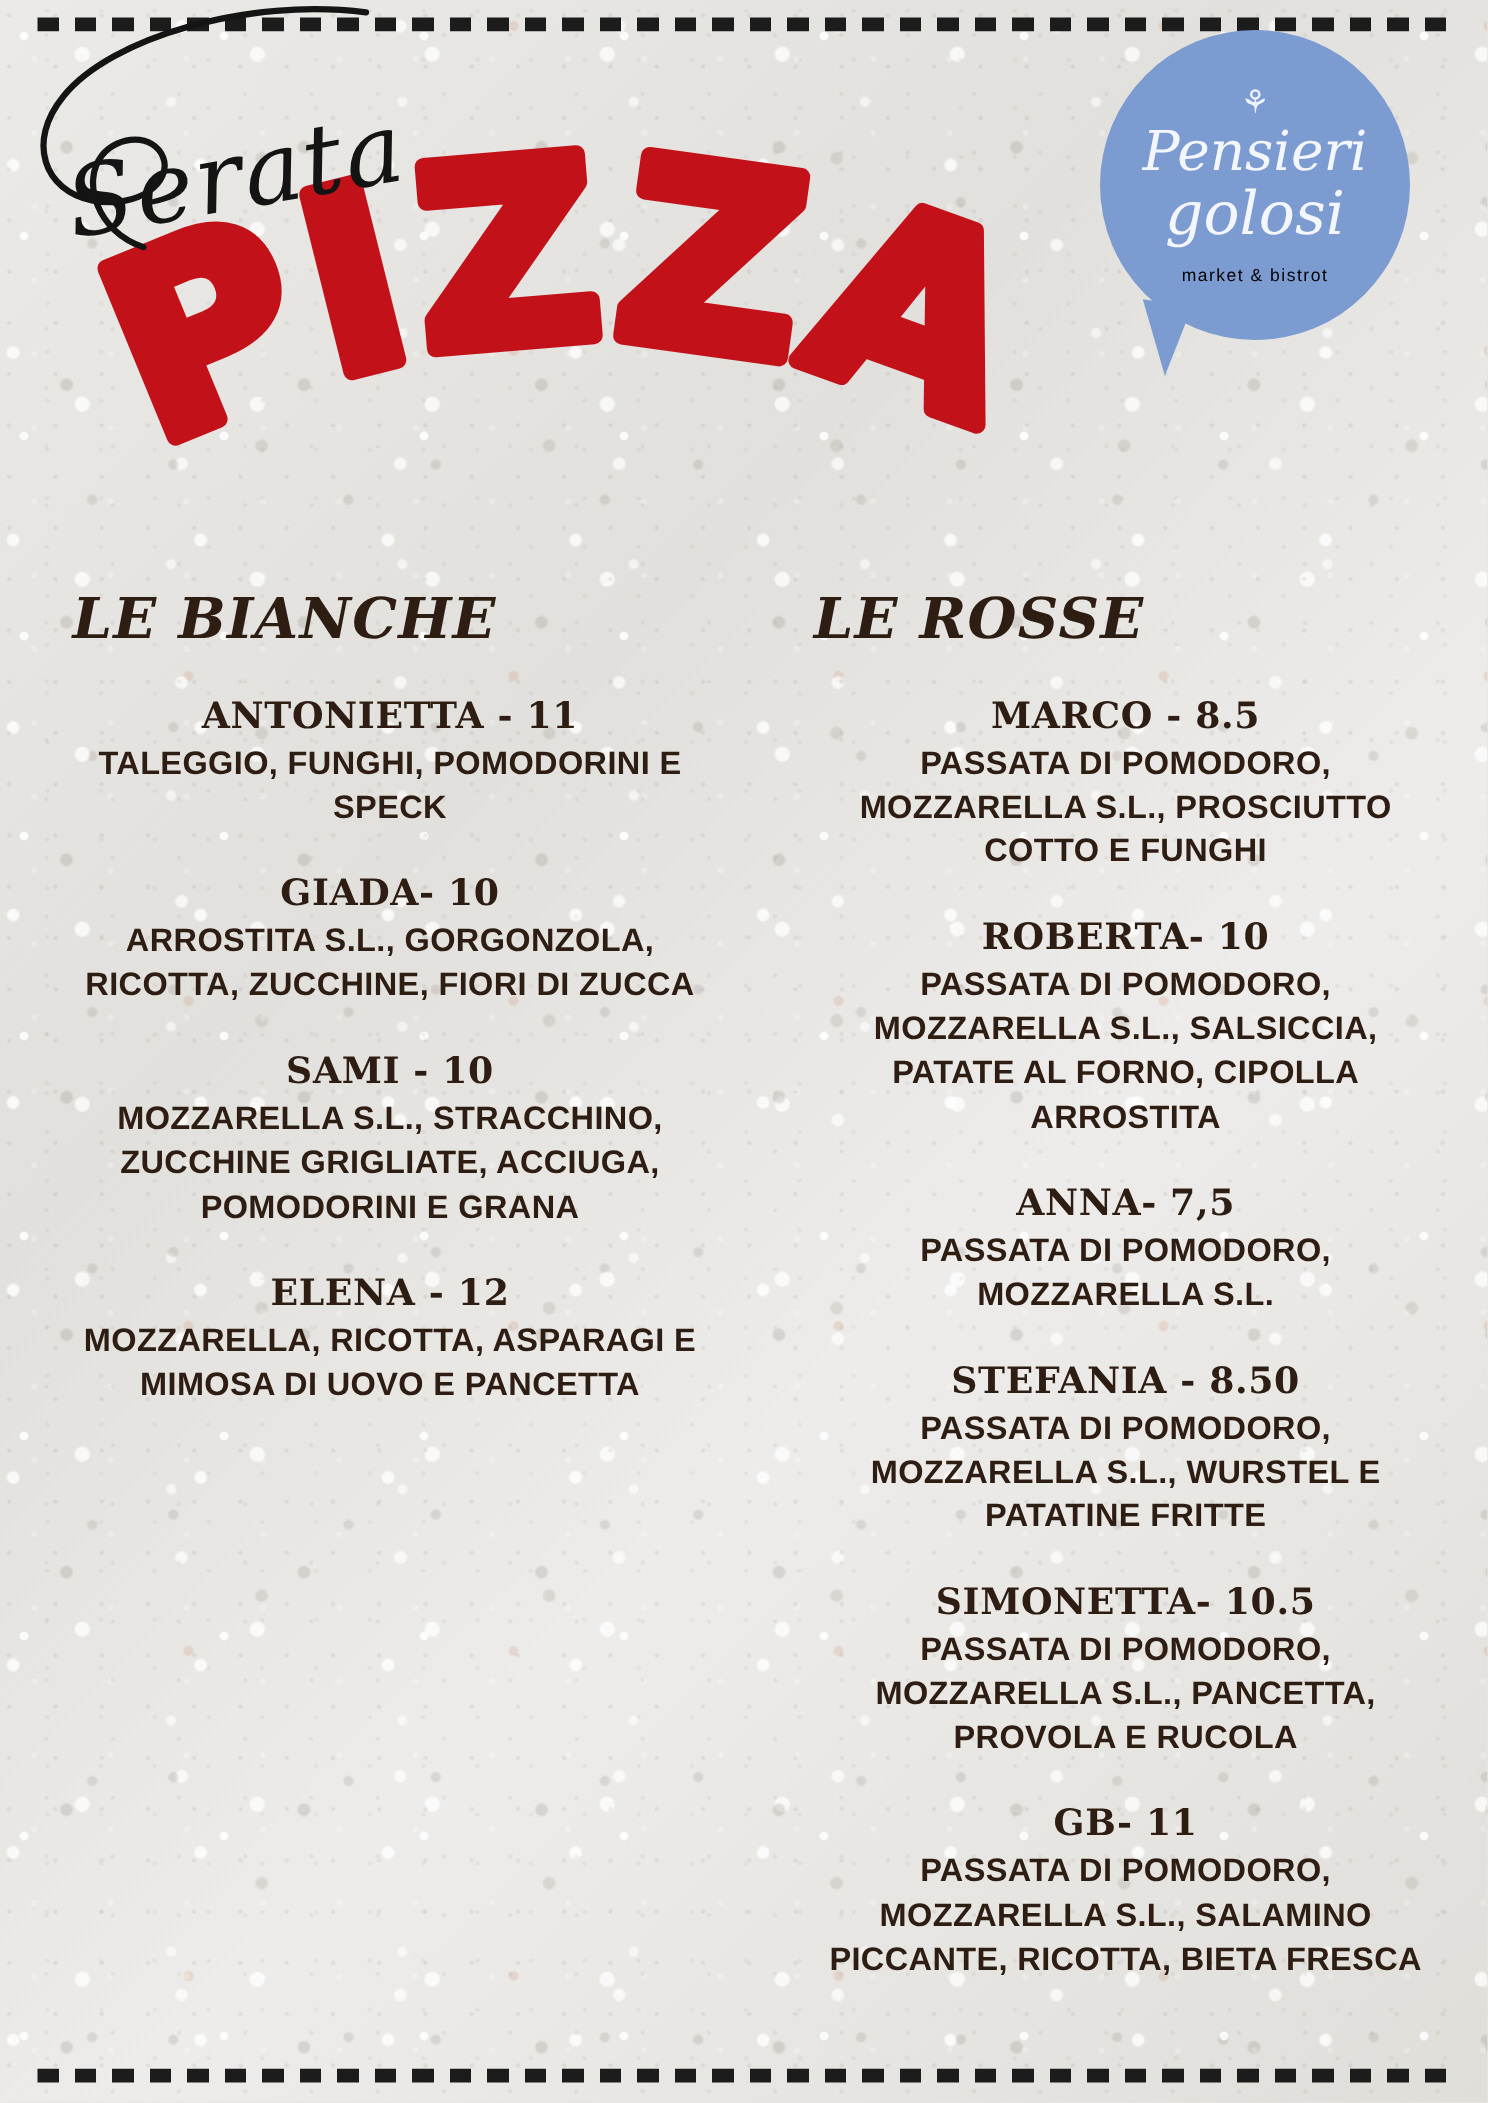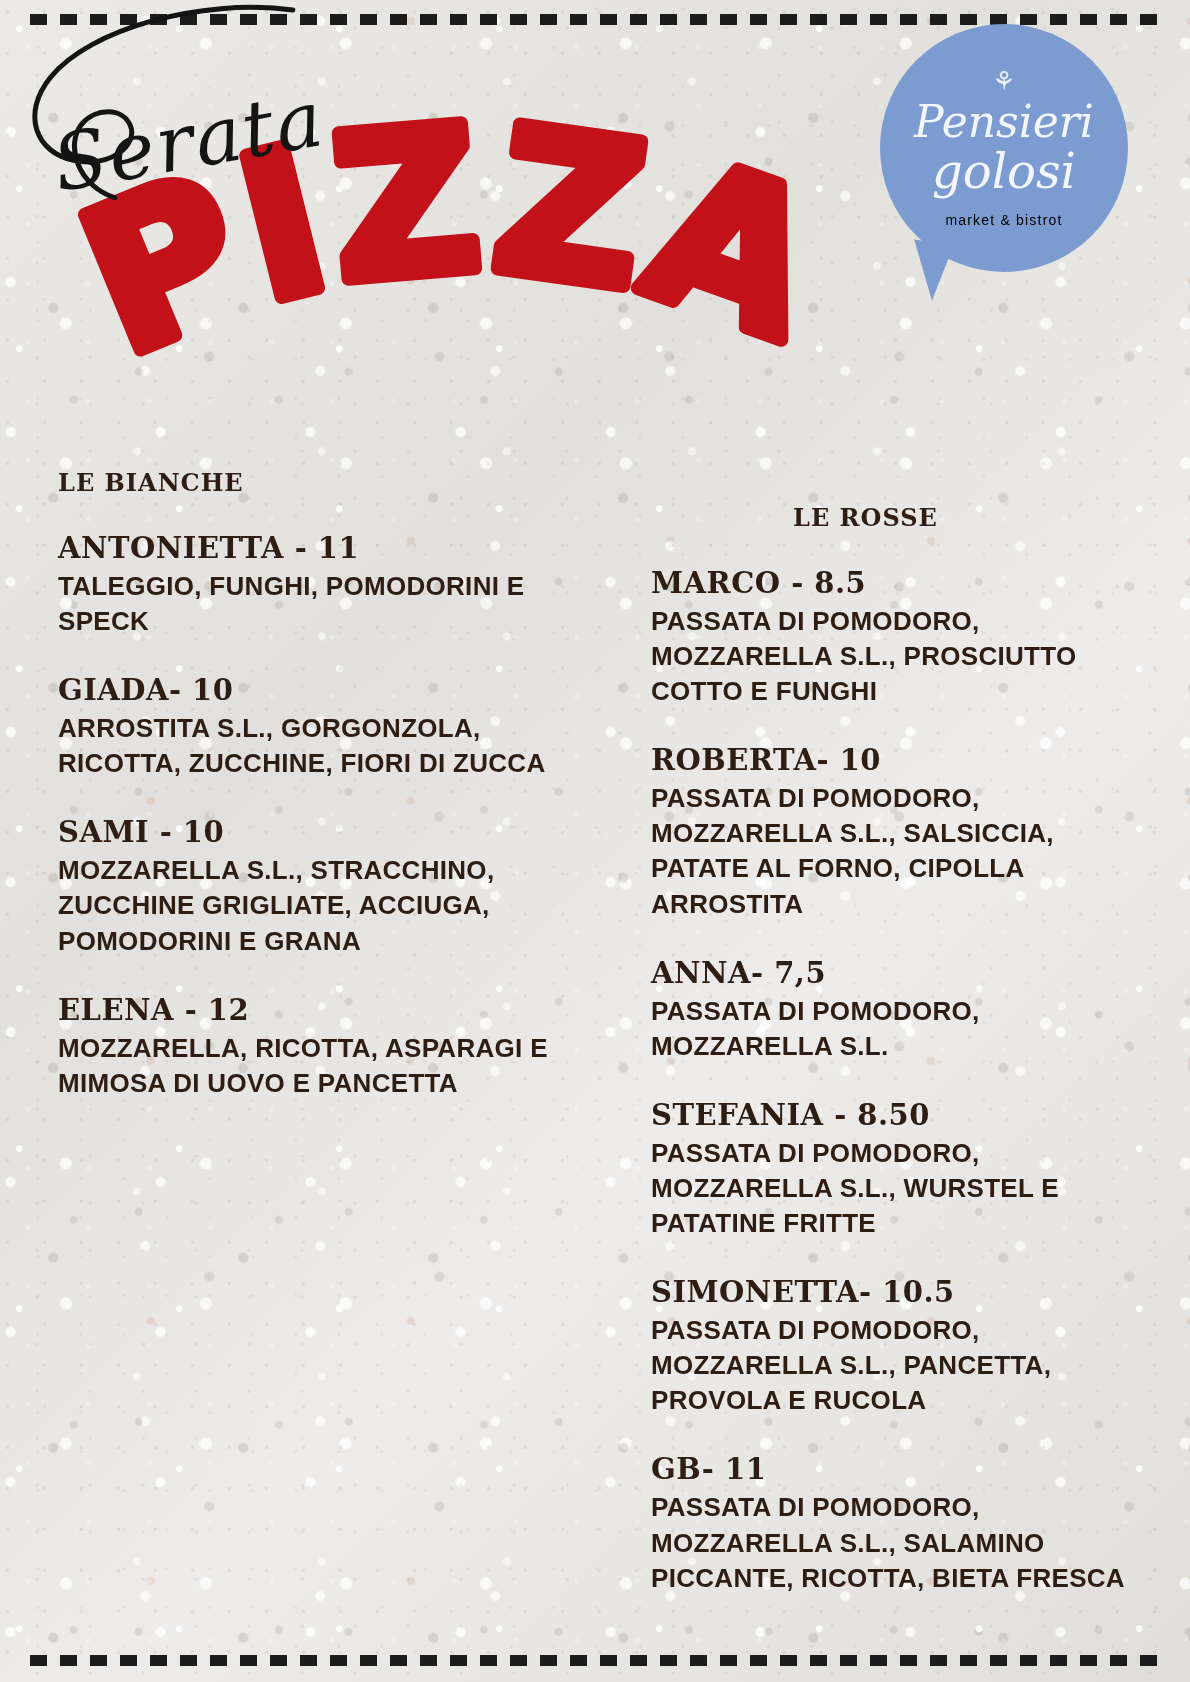--- a/index.html
+++ b/index.html
@@ -168,28 +168,29 @@
   }
   .col {
     box-sizing: border-box;
   }
   .col-left  { width: 596px; padding-left: 58px; padding-right: 30px; }
   .col-right { width: 594px; padding-left: 55px; padding-right: 40px; }
 
   .section-title {
     font-family: "DejaVu Serif", serif;
     font-weight: bold;
-    font-size: 24px;
+    font-style: italic;
+    font-size: 45px;
     letter-spacing: 1px;
     color: #2d1d12;
     margin: 0 0 34px 0;
   }
-  .col-right .section-title { text-align: center; padding-right: 70px; margin-top: 35px;}
-
-  .item { margin-bottom: 34px; }
+  .col-right .section-title { padding-right: 70px;}
+
+  .item { margin-bottom: 34px; text-align: center; }
   .item-name {
     font-family: "DejaVu Serif", serif;
     font-weight: bold;
     font-size: 29px;
     letter-spacing: .5px;
     color: #2d1d12;
     margin: 0 0 4px 0;
   }
   .item-desc {
     font-family: "Liberation Sans", sans-serif;

